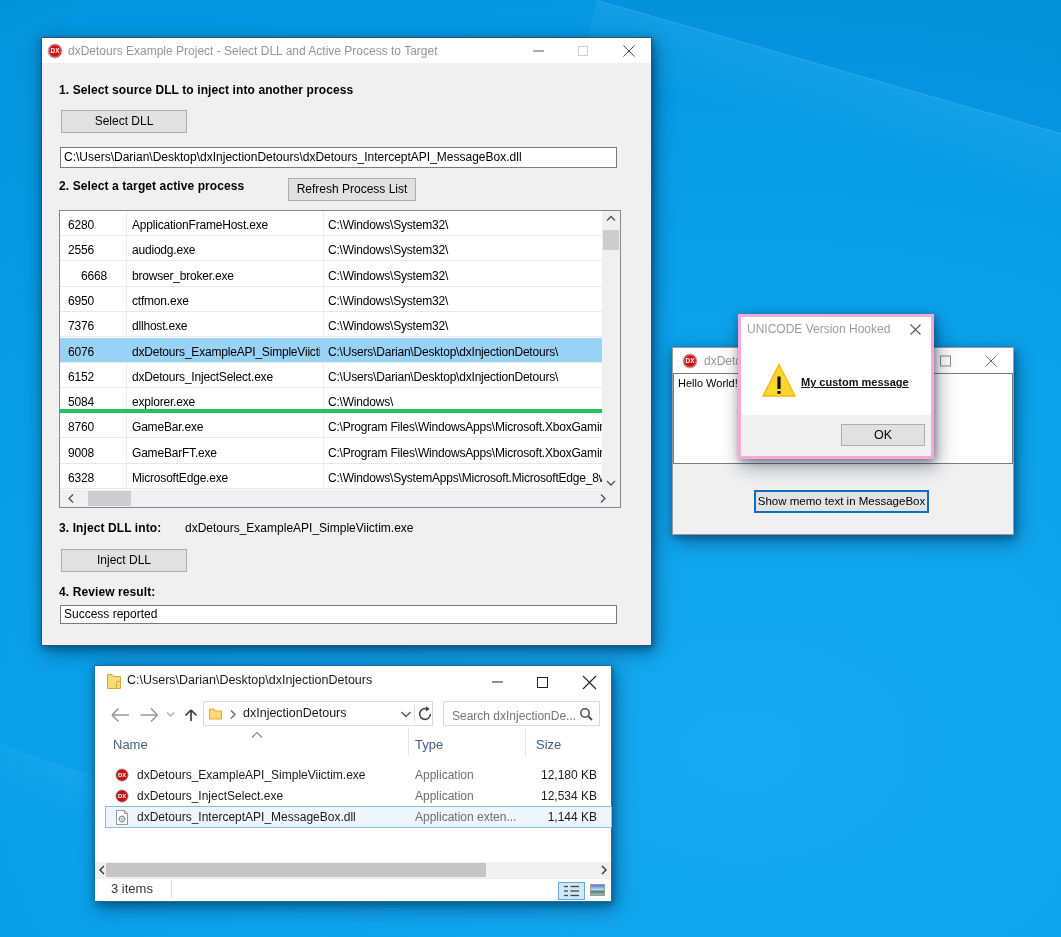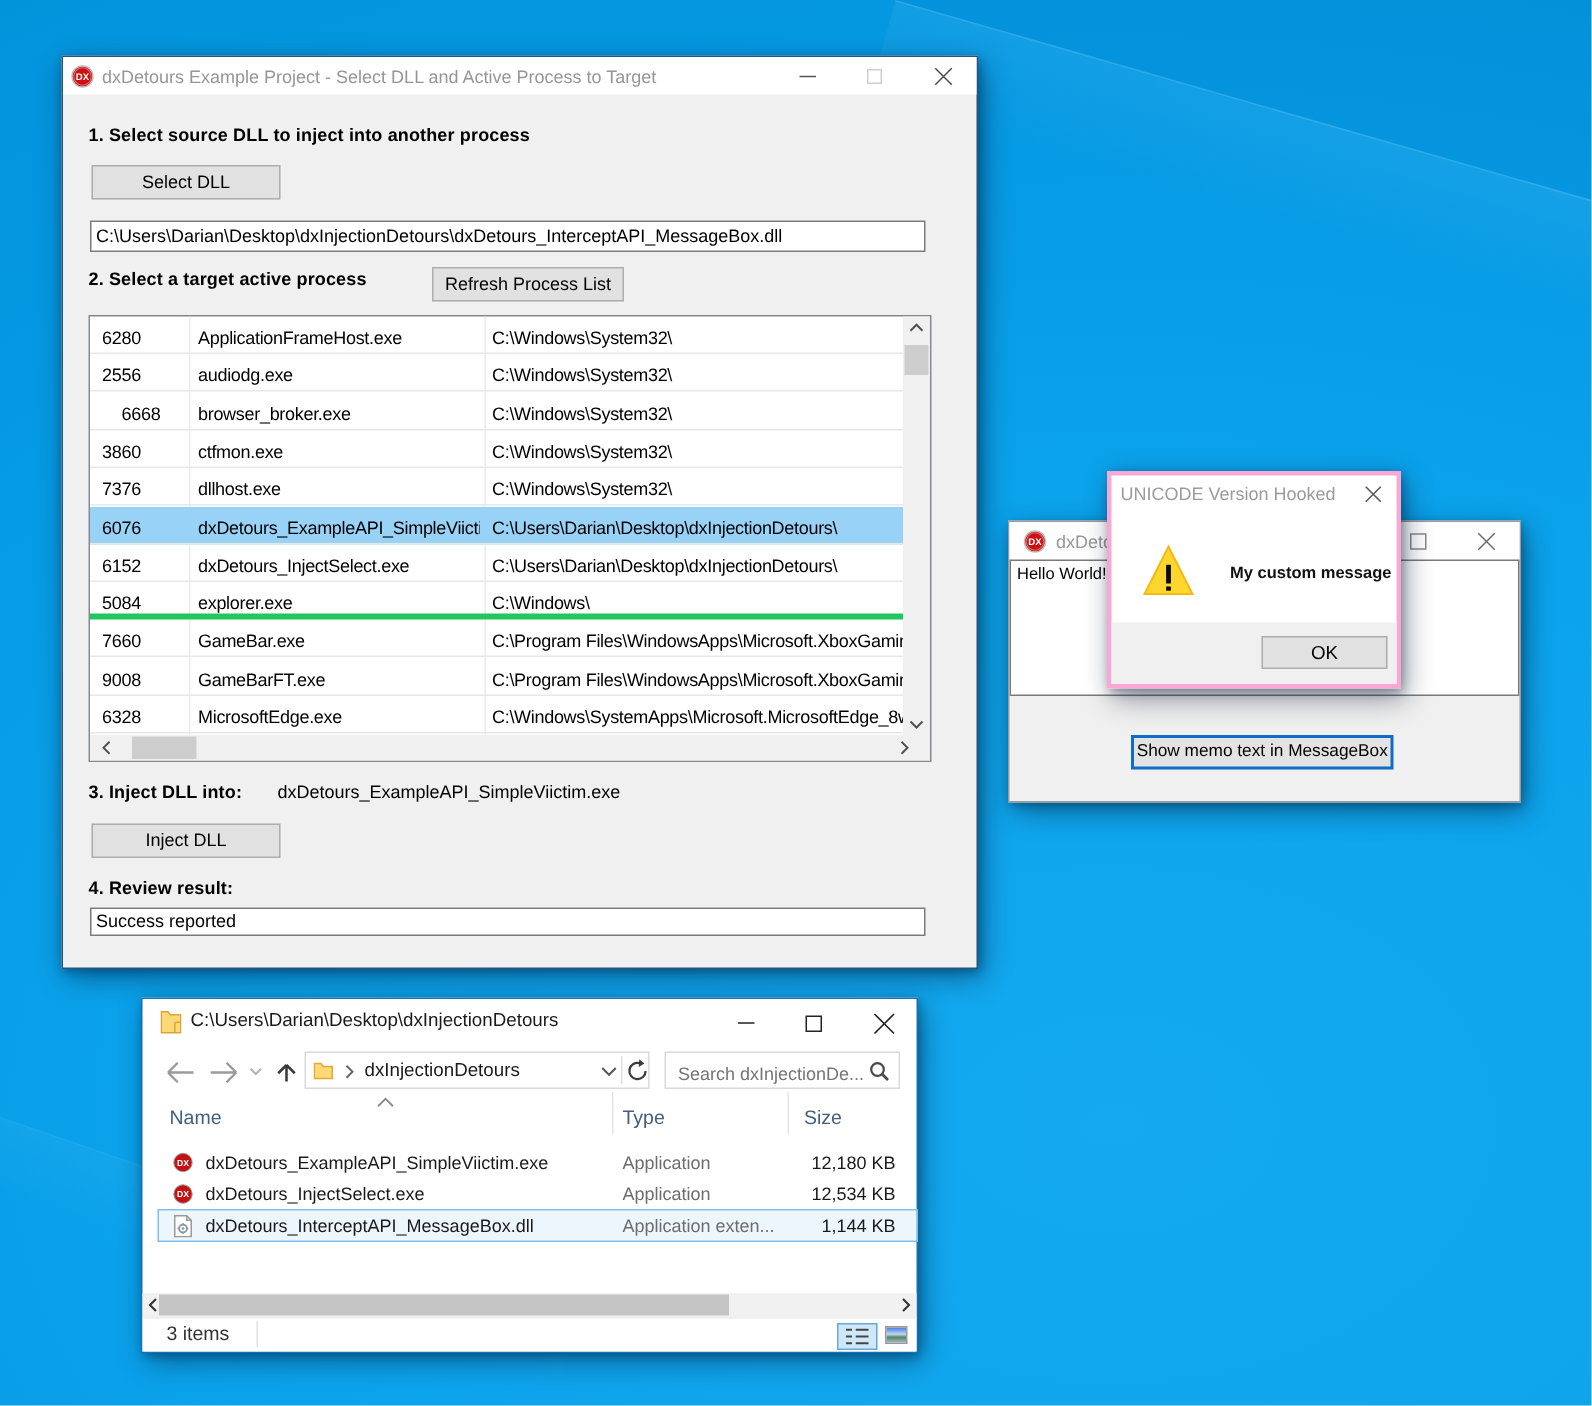--- a/index.html
+++ b/index.html
@@ -75,21 +75,21 @@
           <span style="position:absolute; left:8px; top:7px;">2556</span>
           <span style="position:absolute; left:72px; top:7px; width:188px; overflow:hidden; white-space:nowrap;">audiodg.exe</span>
           <span style="position:absolute; left:268px; top:7px; width:275px; overflow:hidden; white-space:nowrap;">C:\Windows\System32\</span>
         </div>
         <div style="position:absolute; left:0; top:50.6px; width:543px; height:25px;  border-bottom:1px solid #e8e8e8; font-size:12px; letter-spacing:-0.2px; color:#000;">
           <span style="position:absolute; left:8px; top:7px;margin-left:13px;">6668</span>
           <span style="position:absolute; left:72px; top:7px; width:188px; overflow:hidden; white-space:nowrap;">browser_broker.exe</span>
           <span style="position:absolute; left:268px; top:7px; width:275px; overflow:hidden; white-space:nowrap;">C:\Windows\System32\</span>
         </div>
         <div style="position:absolute; left:0; top:75.9px; width:543px; height:25px;  border-bottom:1px solid #e8e8e8; font-size:12px; letter-spacing:-0.2px; color:#000;">
-          <span style="position:absolute; left:8px; top:7px;">3860</span>
+          <span style="position:absolute; left:8px; top:7px;">6950</span>
           <span style="position:absolute; left:72px; top:7px; width:188px; overflow:hidden; white-space:nowrap;">ctfmon.exe</span>
           <span style="position:absolute; left:268px; top:7px; width:275px; overflow:hidden; white-space:nowrap;">C:\Windows\System32\</span>
         </div>
         <div style="position:absolute; left:0; top:101.2px; width:543px; height:25px;  border-bottom:1px solid #e8e8e8; font-size:12px; letter-spacing:-0.2px; color:#000;">
           <span style="position:absolute; left:8px; top:7px;">7376</span>
           <span style="position:absolute; left:72px; top:7px; width:188px; overflow:hidden; white-space:nowrap;">dllhost.exe</span>
           <span style="position:absolute; left:268px; top:7px; width:275px; overflow:hidden; white-space:nowrap;">C:\Windows\System32\</span>
         </div>
         <div style="position:absolute; left:0; top:126.5px; width:543px; height:25px; background:#99d2f7; border-bottom:1px solid #e8e8e8; font-size:12px; letter-spacing:-0.2px; color:#000;">
           <span style="position:absolute; left:8px; top:7px;">6076</span>
@@ -100,21 +100,21 @@
           <span style="position:absolute; left:8px; top:7px;">6152</span>
           <span style="position:absolute; left:72px; top:7px; width:188px; overflow:hidden; white-space:nowrap;">dxDetours_InjectSelect.exe</span>
           <span style="position:absolute; left:268px; top:7px; width:275px; overflow:hidden; white-space:nowrap;">C:\Users\Darian\Desktop\dxInjectionDetours\</span>
         </div>
         <div style="position:absolute; left:0; top:177.1px; width:543px; height:25px;  border-bottom:4px solid #22c55e; font-size:12px; letter-spacing:-0.2px; color:#000;">
           <span style="position:absolute; left:8px; top:7px;">5084</span>
           <span style="position:absolute; left:72px; top:7px; width:188px; overflow:hidden; white-space:nowrap;">explorer.exe</span>
           <span style="position:absolute; left:268px; top:7px; width:275px; overflow:hidden; white-space:nowrap;">C:\Windows\</span>
         </div>
         <div style="position:absolute; left:0; top:202.4px; width:543px; height:25px;  border-bottom:1px solid #e8e8e8; font-size:12px; letter-spacing:-0.2px; color:#000;">
-          <span style="position:absolute; left:8px; top:7px;">7660</span>
+          <span style="position:absolute; left:8px; top:7px;">8760</span>
           <span style="position:absolute; left:72px; top:7px; width:188px; overflow:hidden; white-space:nowrap;">GameBar.exe</span>
           <span style="position:absolute; left:268px; top:7px; width:275px; overflow:hidden; white-space:nowrap;">C:\Program Files\WindowsApps\Microsoft.XboxGamingO</span>
         </div>
         <div style="position:absolute; left:0; top:227.70000000000002px; width:543px; height:25px;  border-bottom:1px solid #e8e8e8; font-size:12px; letter-spacing:-0.2px; color:#000;">
           <span style="position:absolute; left:8px; top:7px;">9008</span>
           <span style="position:absolute; left:72px; top:7px; width:188px; overflow:hidden; white-space:nowrap;">GameBarFT.exe</span>
           <span style="position:absolute; left:268px; top:7px; width:275px; overflow:hidden; white-space:nowrap;">C:\Program Files\WindowsApps\Microsoft.XboxGamingO</span>
         </div>
         <div style="position:absolute; left:0; top:253px; width:543px; height:25px;  border-bottom:1px solid #e8e8e8; font-size:12px; letter-spacing:-0.2px; color:#000;">
           <span style="position:absolute; left:8px; top:7px;">6328</span>
@@ -169,21 +169,21 @@
 <div class="win" id="msgdlg" style="left:738px; top:314px; width:196px; height:145px; background:#fff; border:3px solid #f9a8d4;">
   <div class="ttext" style="left:6px; top:5px; color:#9b9b9b;">UNICODE Version Hooked</div>
   <svg style="position:absolute; right:10px; top:7px;" width="11" height="11">
       <path d="M0.5 0.5 L10.5 10.5 M10.5 0.5 L0.5 10.5" stroke="#5a5a5a" stroke-width="1.1"></path>
     </svg>
   <svg style="position:absolute; left:21px; top:46px;" width="34" height="35" viewBox="0 0 34 35">
     <path d="M17 1.5 L33 33 L1 33 Z" fill="#ffd62e" stroke="#f3ba14" stroke-width="1.4"></path>
     <rect x="15.4" y="13.5" width="3.2" height="12.5" fill="#0a0a0a"></rect>
     <rect x="15.4" y="28" width="3.2" height="2.8" fill="#0a0a0a"></rect>
   </svg>
-  <div style="position:absolute; left:79px; top:59px; font-size:11px; font-weight:bold; color:#111; white-space:nowrap;">My custom message</div>
+  <div style="position:absolute; left:60px; top:59px; font-size:11px; font-weight:bold; color:#111; white-space:nowrap;text-decoration:underline;">My custom message</div>
   <div style="position:absolute; left:0; bottom:0; width:100%; height:41px; background:#f0f0f0;padding-left:28px;">
     <div class="btn" style="right:6px; top:9px; width:84px; height:22px; font-size:12.5px; line-height:20px;">OK</div>
   </div>
 </div>
 
 <div class="win" id="explorer" style="left:94px; top:665px; width:518px; height:237px; background:#fff; border:1px solid #1272b6;">
   <div style="position:absolute; left:12px; top:7px; width:14px; height:15px;">
     <svg width="14" height="17" viewBox="0 0 14 17">
         <path d="M0.5 1.5 L5 1.5 L6.5 3.5 L13.5 3.5 L13.5 15.5 L0.5 15.5 Z" fill="#fbd977" stroke="#d9a43a" stroke-width="1"></path>
         <path d="M9.5 15.5 L9.5 9.5 Q9.5 8.5 10.5 8.5 L13.5 8.5" fill="none" stroke="#d9a43a" stroke-width="1"></path>

